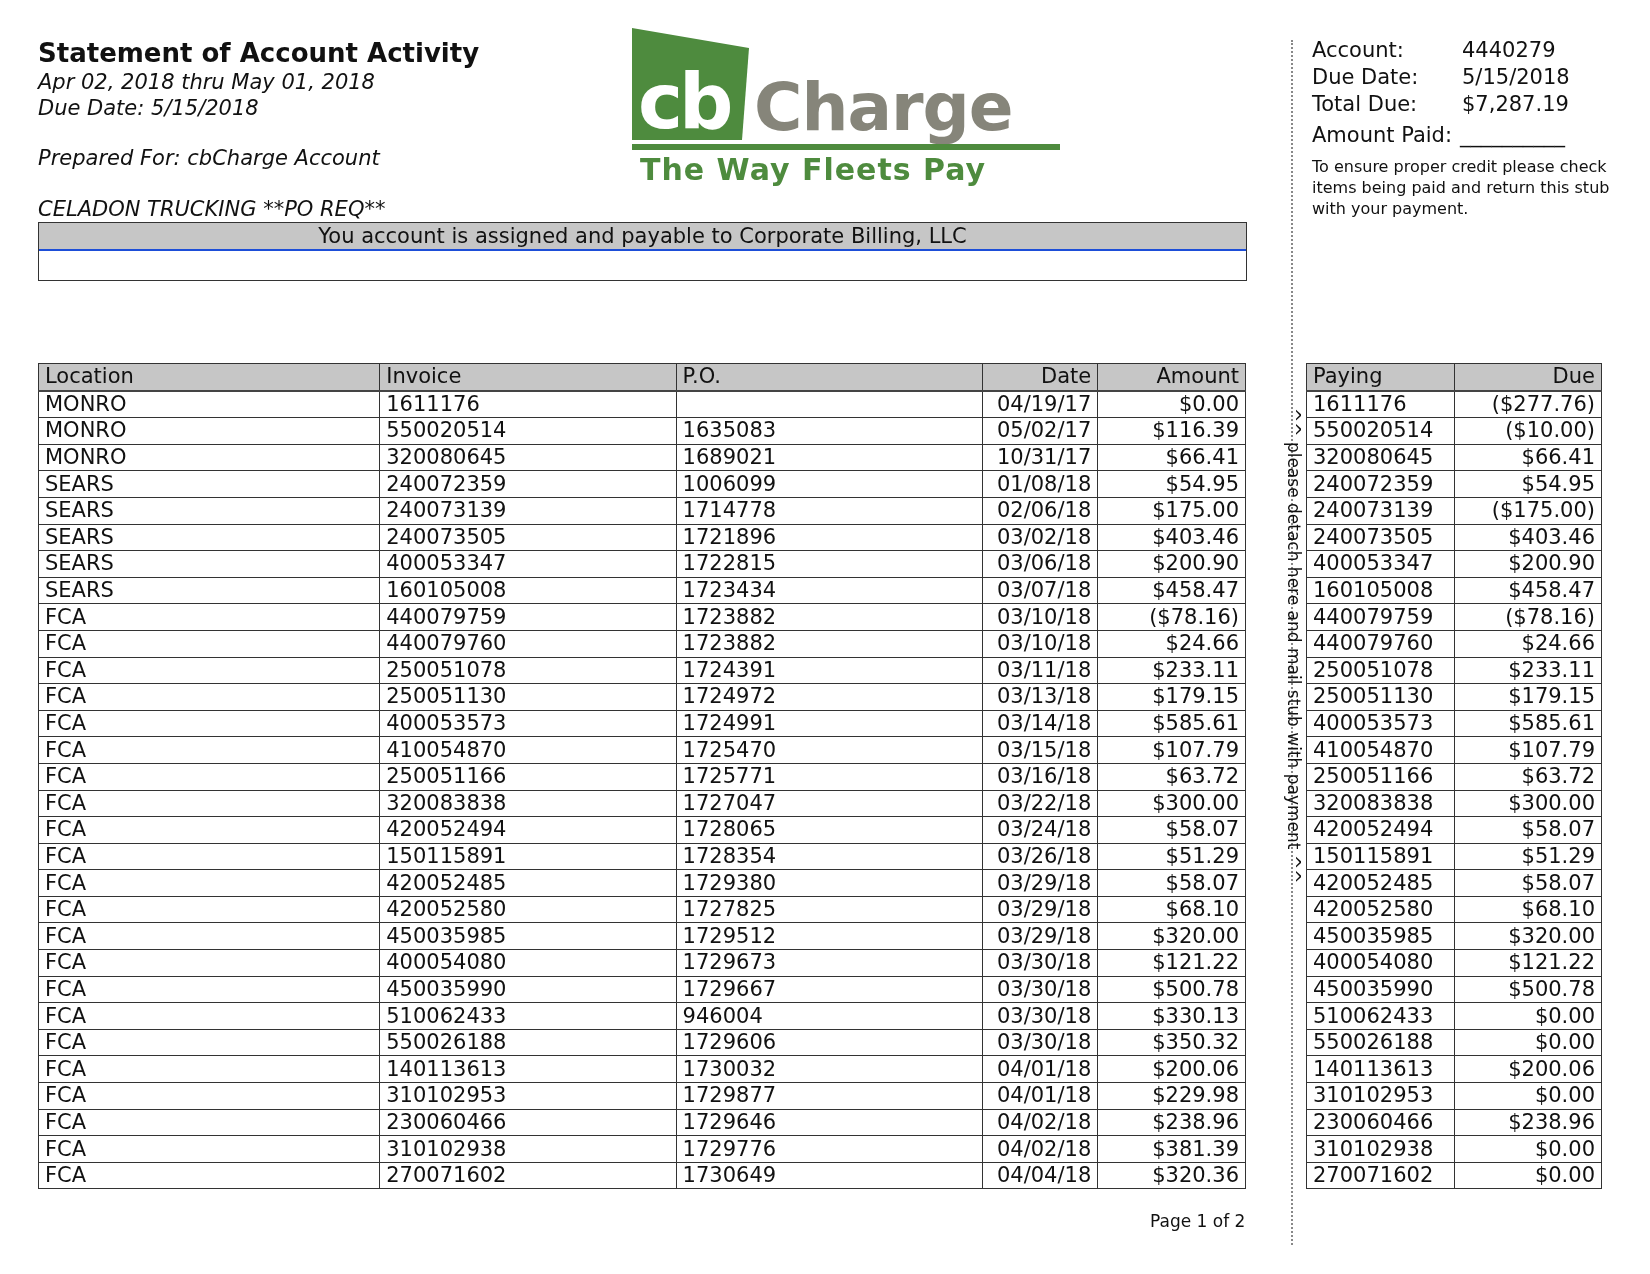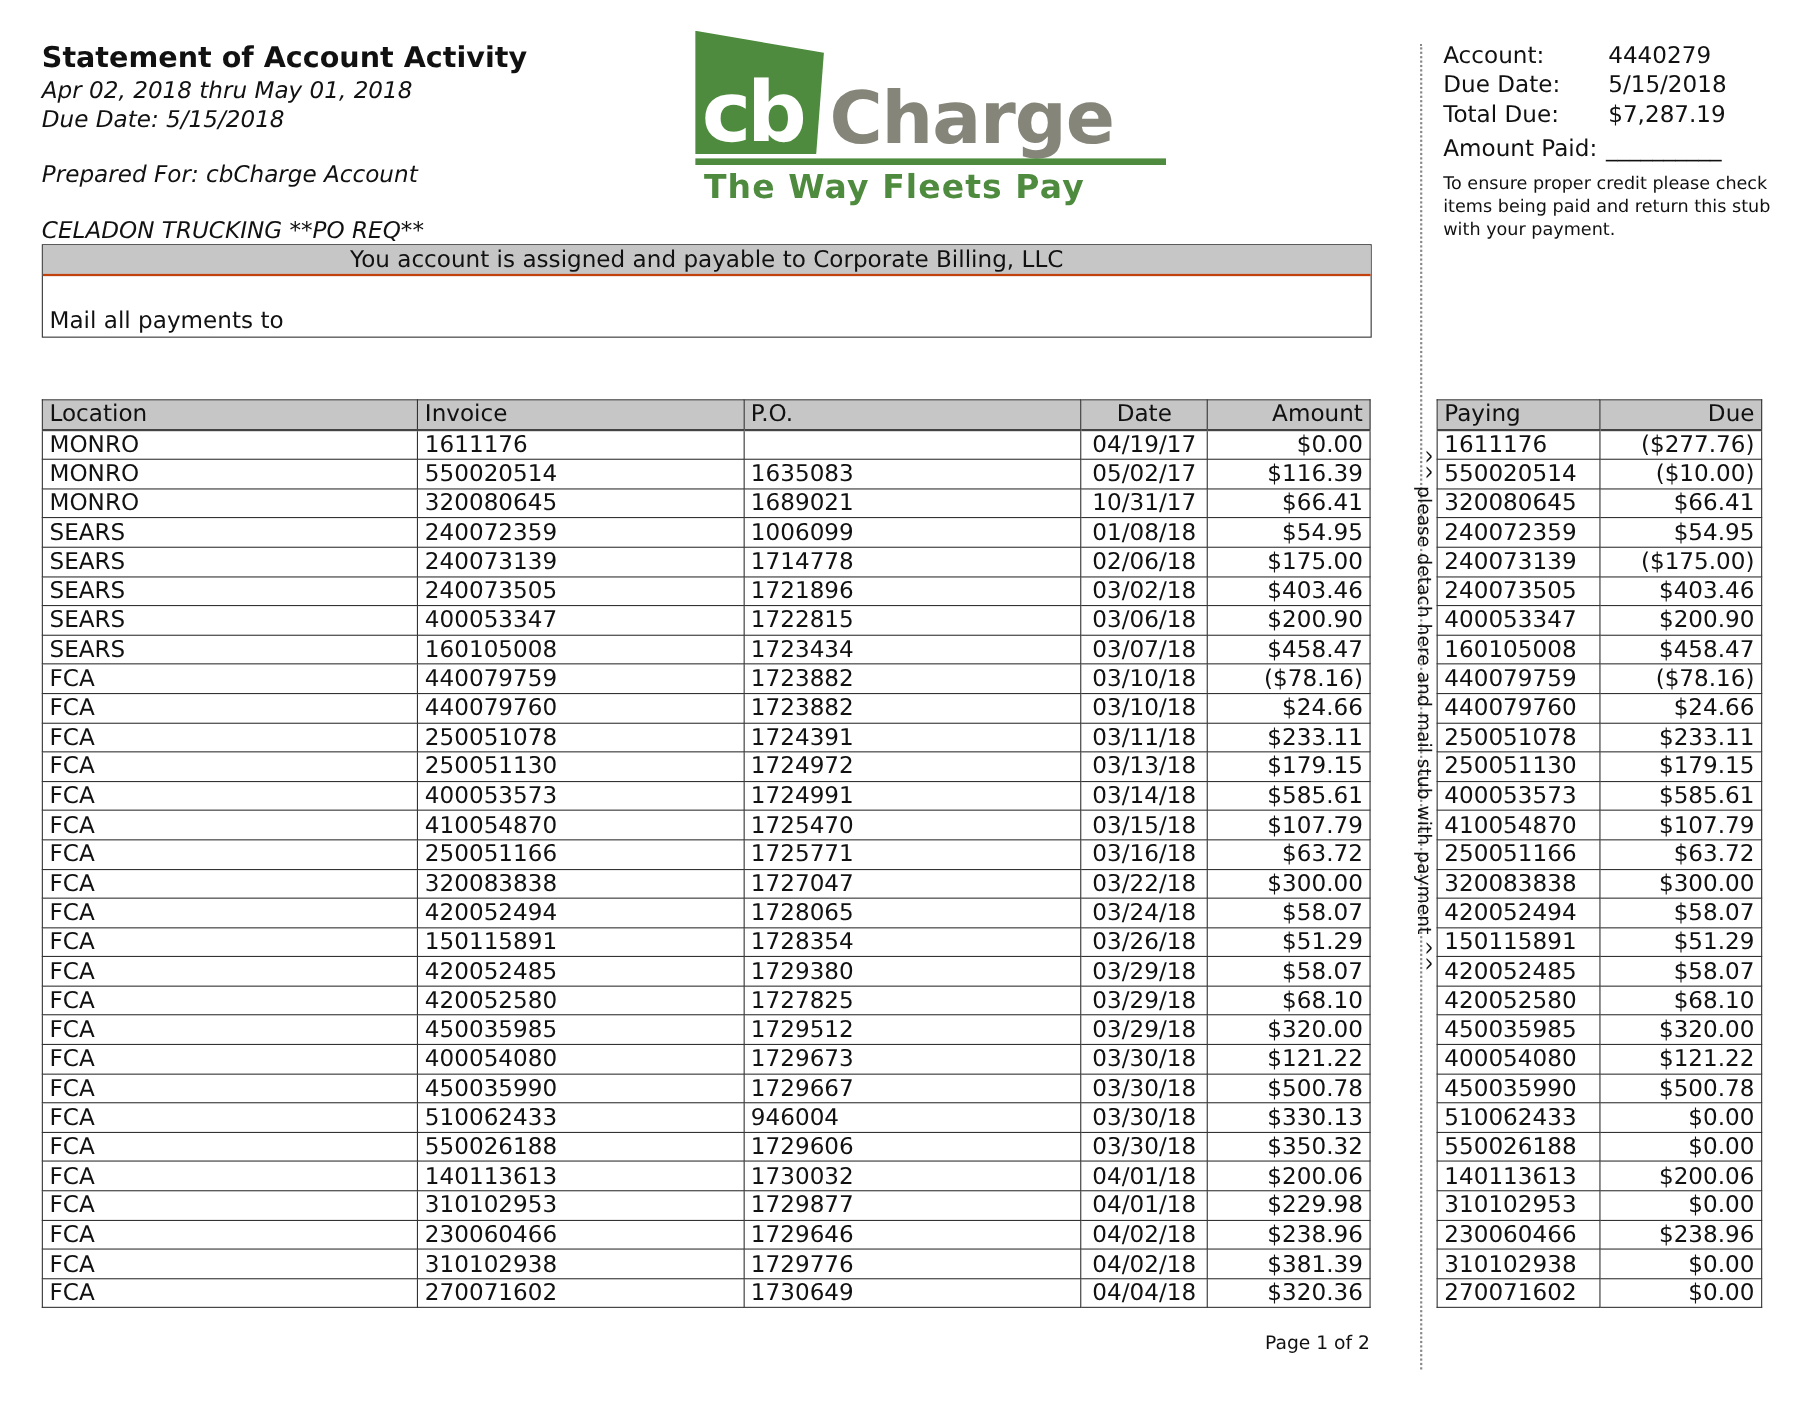--- a/index.html
+++ b/index.html
@@ -11,26 +11,26 @@
   .logo { left:632px; top:28px; width:430px; height:160px; }
   .stub-info { left:1312px; top:38px; font-size:21px; }
   .stub-info .row { display:flex; height:27px; }
   .stub-info .lbl { width:150px; }
   .stub-note { left:1312px; top:156px; width:330px; font-size:16px; line-height:21px; }
   .divider { left:1291px; top:40px; height:1205px; border-left:2px dotted #888; }
   .rotated { left:1268px; top:408px; width:40px; height:470px; }
   .rotated span { position:absolute; left:0; top:0; transform-origin:0 0; transform:translate(36px,0) rotate(90deg);
                   white-space:nowrap; font-size:17px; }
   .banner { left:38px; top:222px; width:1207px; border:1px solid #333; }
-  .banner .bhead { background:#c6c6c6; text-align:center; font-size:21px; height:26px; line-height:26px; border-bottom:2px solid #c2410c; }
+  .banner .bhead { background:#c6c6c6; text-align:center; font-size:21px; height:26px; line-height:26px; border-bottom:2px solid #1d4ed8; }
   .banner .bbody { font-size:21px; padding:1px 6px 2px 6px; line-height:26px; }
   table { border-collapse:collapse; font-size:21px; }
   td, th { border:1px solid #333; padding:0 6px; height:25.6px; line-height:25px; font-weight:normal; white-space:nowrap; }
   th { background:#c6c6c6; border-bottom:2px solid #444; }
-  .r { text-align:right; } .l { text-align:left; } .c { text-align:center; }
+  .r { text-align:right; } .l { text-align:left; } .c { text-align:right; }
   .main-tbl { left:38px; top:363px; width:1208px; }
   .stub-tbl { left:1306px; top:363px; width:296px; }
   .page { left:1150px; top:1211px; font-size:17px; }
 </style>
 </head>
 <body>
 
 <div class="abs title">Statement of Account Activity</div>
 <div class="abs hline" style="top:70px">Apr 02, 2018 thru May 01, 2018</div>
 <div class="abs hline" style="top:96px">Due Date: 5/15/2018</div>
@@ -69,21 +69,20 @@
       <span>Amount Paid:</span>
       <span style="margin-left:8px">__________</span>
     </div>
 </div>
 <div class="abs stub-note">To ensure proper credit please check items being paid and return this stub with your payment.</div>
 
 <div class="abs banner">
   <div class="bhead">You account is assigned and payable to Corporate Billing, LLC</div>
   <div class="bbody">
     <div style="height:26px"></div>
-    <div>Mail all payments to</div>
   </div>
 </div>
 
 <table class="abs main-tbl">
   <thead>
     <tr>
       <th class="l" style="width:322px">Location</th>
       <th class="l" style="width:278px">Invoice</th>
       <th class="l" style="width:288px">P.O.</th>
       <th class="c" style="width:100px">Date</th>

